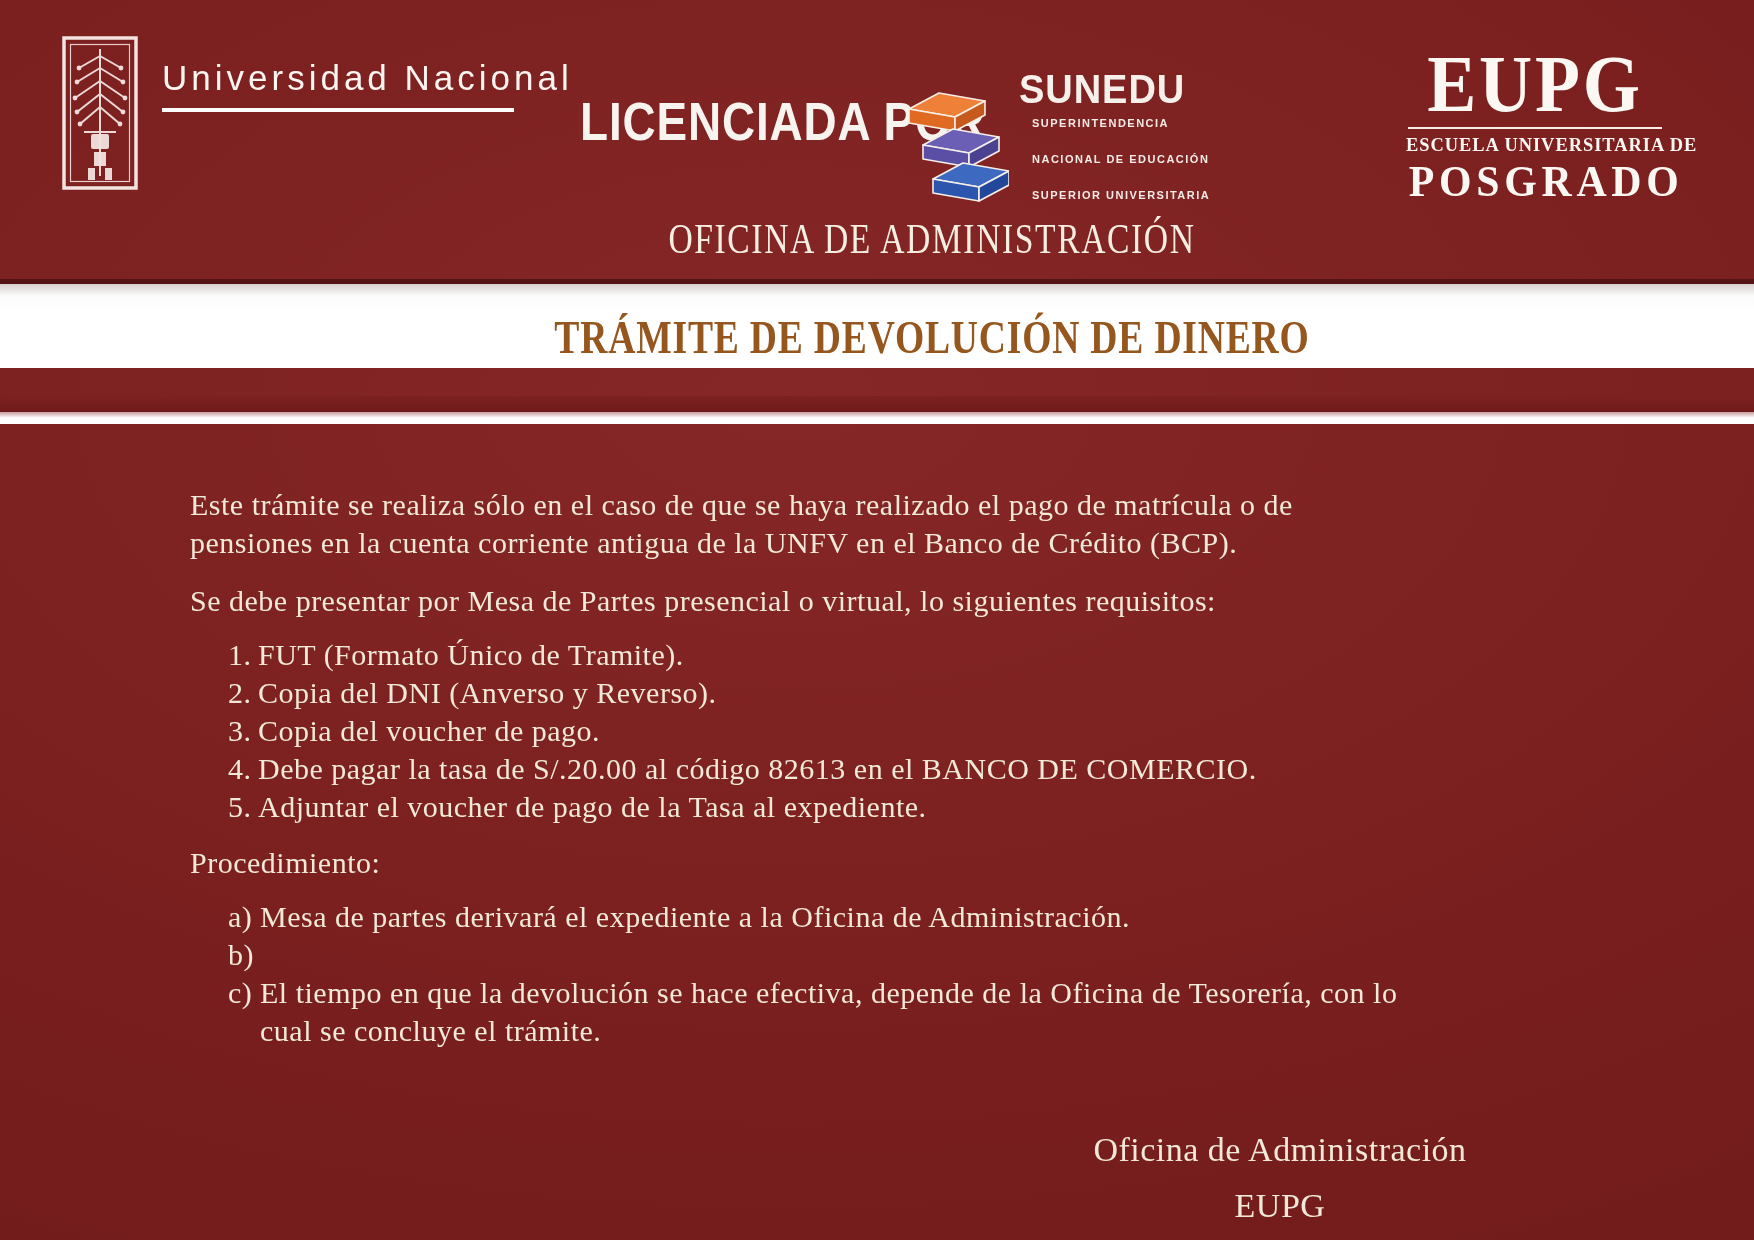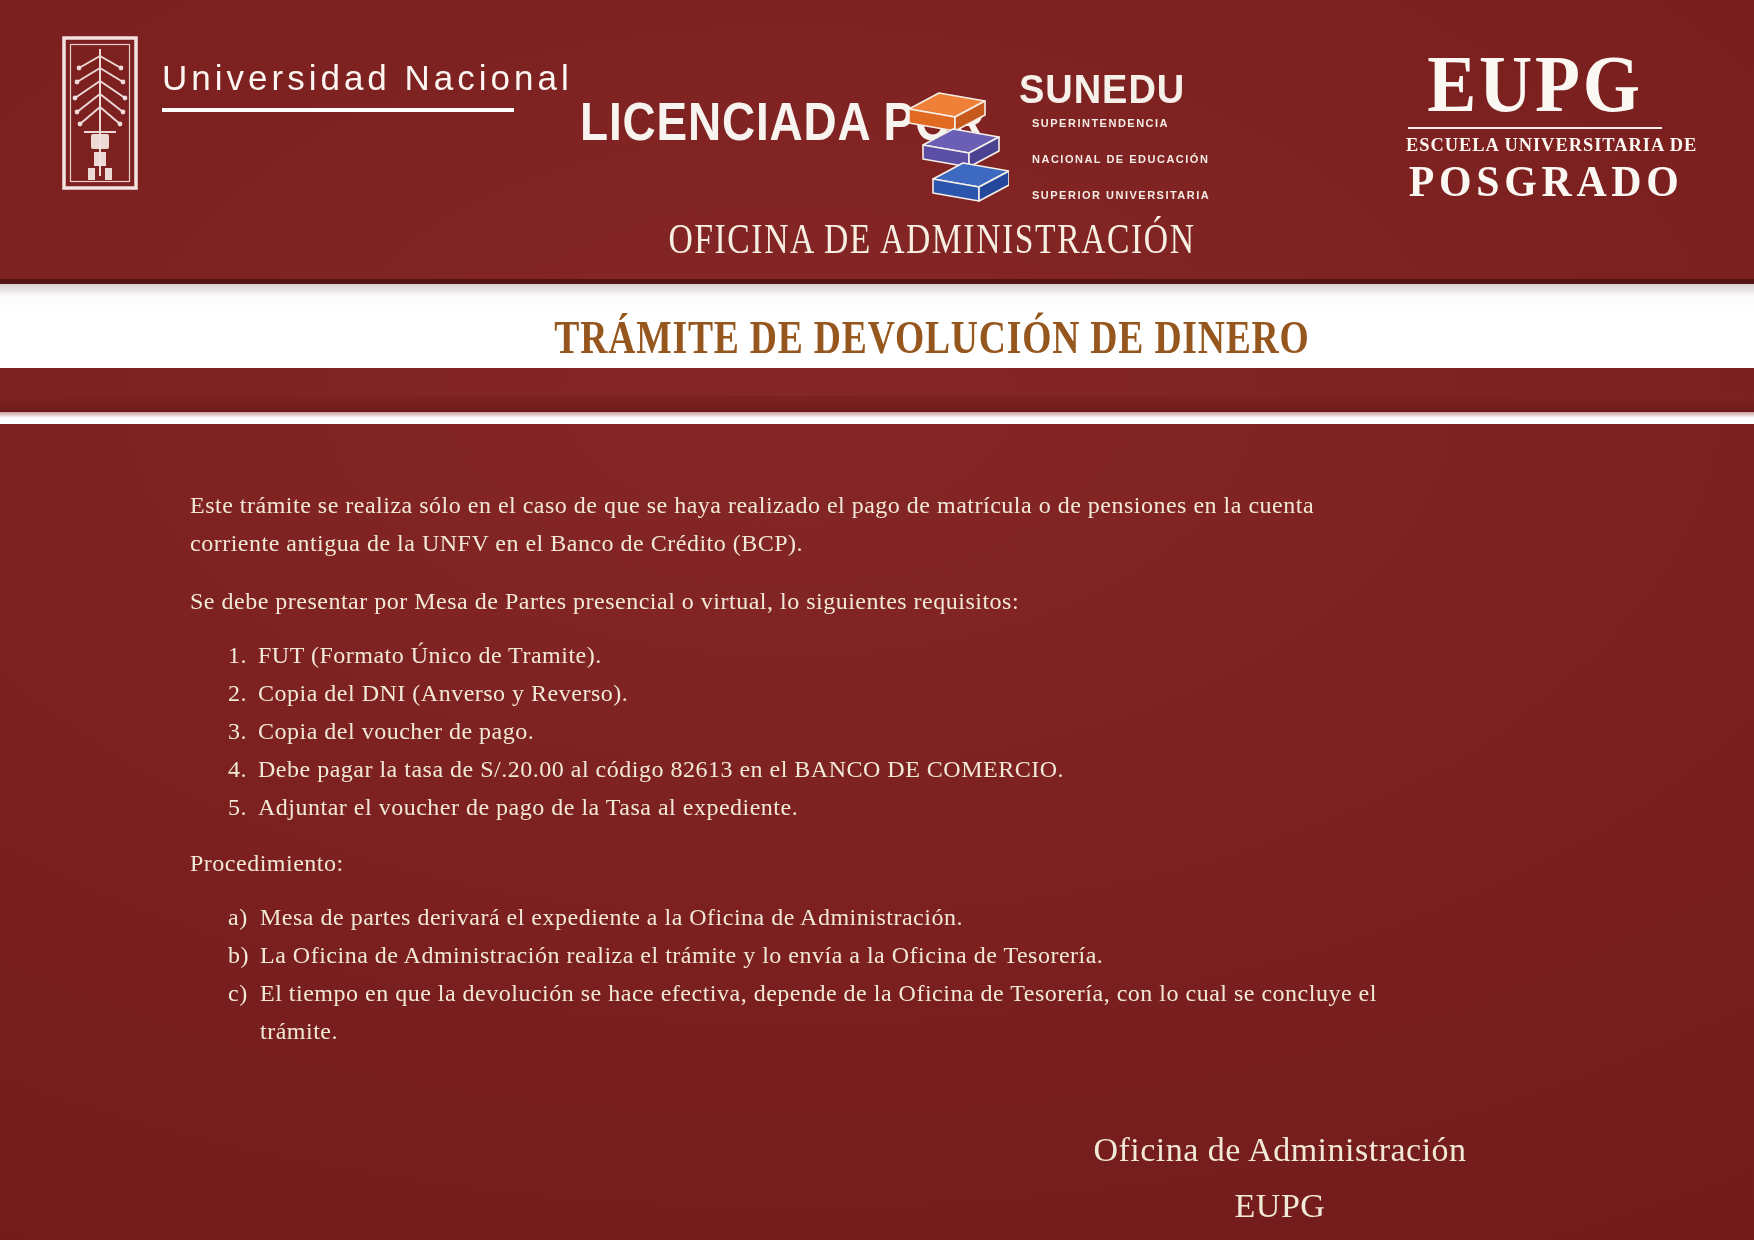--- a/index.html
+++ b/index.html
@@ -46,21 +46,21 @@
   }
   .band-title{
     position:absolute;left:110px;right:0;top:26px;
     text-align:center;color:#96571f;font-weight:700;
     font-size:47px;letter-spacing:1px;white-space:nowrap;
     transform:scaleX(0.8);transform-origin:center;
   }
   .stripe-maroon{position:absolute;left:0;right:0;top:396px;height:16px;background:linear-gradient(#7e2121,#6f1a1a);}
   .stripe-white{position:absolute;left:0;right:0;top:412px;height:12px;background:linear-gradient(#c99c9f 0px,#ffffff 6px);}
   
-  .content{position:absolute;left:190px;top:486px;width:1215px;font-size:24px;line-height:38px;letter-spacing:0.5px;color:#f1e9d7;}
+  .content{position:absolute;left:190px;top:486px;width:1215px;font-size:30px;line-height:38px;letter-spacing:0.5px;color:#f1e9d7;}
   .content p{margin:0;}
   .intro{max-width:1205px;margin-bottom:20px !important;}
   .lead{margin-bottom:0 !important;}
   .olist{margin:16px 0 0 38px;}
   .olist .li{display:flex;}
   .olist .num{flex:none;width:30px;}
   .alist{margin:16px 0 0 38px;}
   .alist .li{display:flex;max-width:1235px;}
   .alist .lab{flex:none;width:32px;}
   .proc-lead{margin-top:18px !important;}
@@ -186,21 +186,20 @@
 
     <p class="lead proc-lead">Procedimiento:</p>
 
     <div class="alist">
       <div class="li">
         <span class="lab">a)</span>
         <span class="txt">Mesa de partes derivará el expediente a la Oficina de Administración.</span>
       </div>
       <div class="li">
         <span class="lab">b)</span>
-        <span class="txt">La Oficina de Administración realiza el trámite y lo envía a la Oficina de Tesorería.</span>
       </div>
       <div class="li">
         <span class="lab">c)</span>
         <span class="txt">El tiempo en que la devolución se hace efectiva, depende de la Oficina de Tesorería, con lo cual se concluye el trámite.</span>
       </div>
     </div>
   </div>
 
   <div class="signature">
     <div>Oficina de Administración</div>

